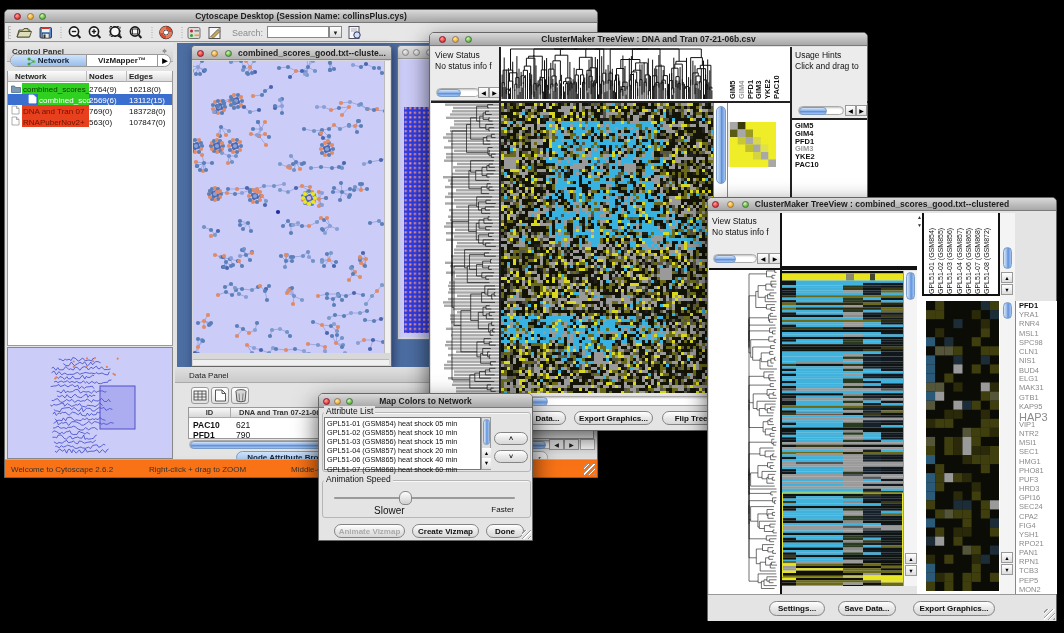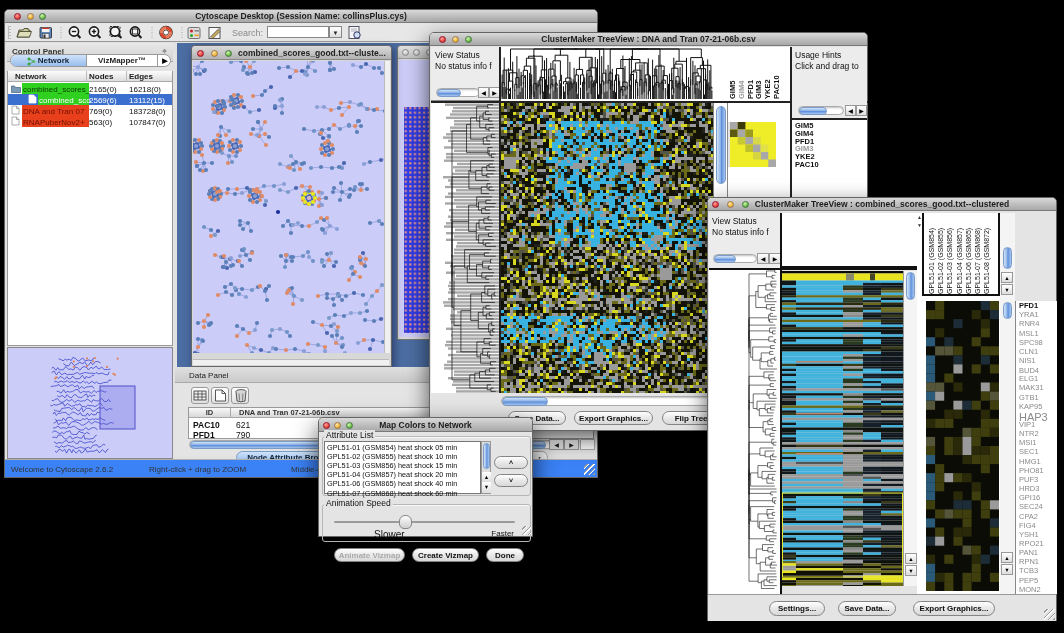--- a/index.html
+++ b/index.html
@@ -124,21 +124,21 @@
       <span class="abs" style="left:121px;top:1px;">Edges</span>
       <div class="abs" style="left:78px;top:0;width:1px;height:11px;background:#bbb;"></div>
       <div class="abs" style="left:118px;top:0;width:1px;height:11px;background:#bbb;"></div>
     </div>
     <div class="abs" style="left:0;top:12px;width:164px;height:11px;">
   <svg class="abs" style="left:3px;top:1px" width="10" height="9">
           <path d="M0.5 2 h3 l1 1.5 h5 v5 h-9 Z" fill="#7a9ab5" stroke="#44617a" stroke-width="0.7"></path>
         </svg>
   <div class="abs" style="left:14px;top:0;width:67px;height:11px;background:#2fd01f;"></div>
   <span class="abs" style="left:15px;top:1.5px;font-size:8px;color:#0c3a00;">combined_scores_</span>
-  <span class="abs" style="left:81px;top:1.5px;font-size:8px;color:#111;">2165(0)</span>
+  <span class="abs" style="left:81px;top:1.5px;font-size:8px;color:#111;">2764(9)</span>
   <span class="abs" style="left:121px;top:1.5px;font-size:8px;color:#111;">16218(0)</span>
 </div>
       <div class="abs" style="left:0;top:23px;width:164px;height:11px;background:#3a6fd0;">
   <svg class="abs" style="left:20px;top:0px" width="9" height="10">
           <path d="M1 1 H5.5 L8 3.5 V9 H1 Z" fill="#fff" stroke="#fff" stroke-width="0.8"></path>
           <path d="M5.5 1 L5.5 3.5 L8 3.5" fill="none" stroke="#fff" stroke-width="0.8"></path>
         </svg>
   <div class="abs" style="left:30px;top:0;width:51px;height:11px;background:#2fd01f;"></div>
   <span class="abs" style="left:31px;top:1.5px;font-size:8px;color:#fff;">combined_sco</span>
   <span class="abs" style="left:81px;top:1.5px;font-size:8px;color:#fff;">2569(6)</span>
@@ -844,21 +844,21 @@
 <div class="aquathumb" style="left:15px;top:73.5px;width:356px;height:8px;"></div>
 <div class="abs" style="left:374px;top:72px;width:15px;height:11px;background:linear-gradient(#fff,#ddd);border:1px solid #999;font-size:6px;text-align:center;line-height:10px;color:#222;">◀</div>
 <div class="abs" style="left:389px;top:72px;width:15px;height:11px;background:linear-gradient(#fff,#ddd);border:1px solid #999;font-size:6px;text-align:center;line-height:10px;color:#222;">▶</div>
 <div class="abs" style="left:405px;top:72px;width:15px;height:11px;background:#fff;border:1px solid #aaa;"></div>
       <div class="abs" style="left:61px;top:84px;width:112px;height:13px;background:linear-gradient(#cfe3fa,#8fb6ea);border:1px solid #7a9cc8;border-radius:7px;font-size:8px;font-weight:bold;color:#123;text-align:center;line-height:12px;">Node Attribute Browser</div>
 <div class="abs" style="left:173px;top:84px;width:200px;height:13px;background:linear-gradient(#fdfdfd,#e2e2e2);border:1px solid #aaa;border-radius:0 7px 7px 0;font-size:8px;color:#222;">
         <span style="position:absolute;right:6px;top:2px;">r</span>
       </div>
   </div>
 
-  <div class="abs" style="left:0;top:449px;width:592px;height:18px;background:#3b82f6;border-top:1px solid #b0b0b0;font-size:8px;color:#333;">
+  <div class="abs" style="left:0;top:449px;width:592px;height:18px;background:#f97316;border-top:1px solid #b0b0b0;font-size:8px;color:#333;">
     <span class="abs" style="left:6px;top:5px;">Welcome to Cytoscape 2.6.2</span>
     <span class="abs" style="left:144px;top:5px;">Right-click + drag to ZOOM</span>
     <span class="abs" style="left:286px;top:5px;">Middle-click + drag to PAN</span>
     <div class="grip" style="right:2px;bottom:2px;"></div>
   </div>
 </div>
 
 <div class="win" style="left:429px;top:32px;width:439px;height:399px;background:#e4e4e4;">
   <div class="tbar">ClusterMaker TreeView : DNA and Tran 07-21-06b.csv</div>
   <div class="lamp lr" style="left:9px;"></div>
@@ -1029,21 +1029,21 @@
 <div class="sctrack" style="left:70px;top:3px;width:212px;height:10px;"></div>
 <div class="aquathumb" style="left:71px;top:3.5px;width:46px;height:9px;"></div>
 </div>
     <div class="abs" style="left:1px;top:376px;width:437px;height:21px;background:#e4e4e4;">
 <div class="btn" style="left:77px;top:2px;width:58px;height:14px;line-height:13px;">Save Data...</div>
 <div class="btn" style="left:143px;top:2px;width:79px;height:14px;line-height:13px;">Export Graphics...</div>
 <div class="btn" style="left:231px;top:2px;width:76px;height:14px;line-height:13px;">Flip Tree Nod</div>
 </div>
 </div>
 
-<div class="win" style="left:318px;top:417px;width:215px;height:120px;background:#e4e4e4;box-shadow:0 10px 25px rgba(0,0,0,.7);">
+<div class="win" style="left:318px;top:393px;width:215px;height:148px;background:#e4e4e4;box-shadow:0 10px 25px rgba(0,0,0,.7);">
   <div class="tbar" style="height:14px;line-height:14px;">Map Colors to Network</div>
   <div class="lamp lr" style="left:4px;top:3.5px;"></div>
   <div class="lamp ly" style="left:15px;top:3.5px;"></div>
   <div class="lamp lg" style="left:27px;top:3.5px;"></div>
   <span class="abs" style="left:5px;top:12px;font-size:8.5px;color:#111;background:#e4e4e4;padding:0 2px;z-index:3;">Attribute List</span>
 <div class="grpbox" style="left:3px;top:18px;width:209px;height:60px;"></div>
 <div class="abs" style="left:5px;top:23px;width:157px;height:53px;background:#fff;border:1px solid #777;"></div>
     <span class="abs" style="left:8px;top:24.5px;font-size:7.3px;color:#111;white-space:nowrap;">GPL51-01 (GSM854) heat shock 05 min</span>
     <span class="abs" style="left:8px;top:33.7px;font-size:7.3px;color:#111;white-space:nowrap;">GPL51-02 (GSM855) heat shock 10 min</span>
     <span class="abs" style="left:8px;top:42.9px;font-size:7.3px;color:#111;white-space:nowrap;">GPL51-03 (GSM856) heat shock 15 min</span>

